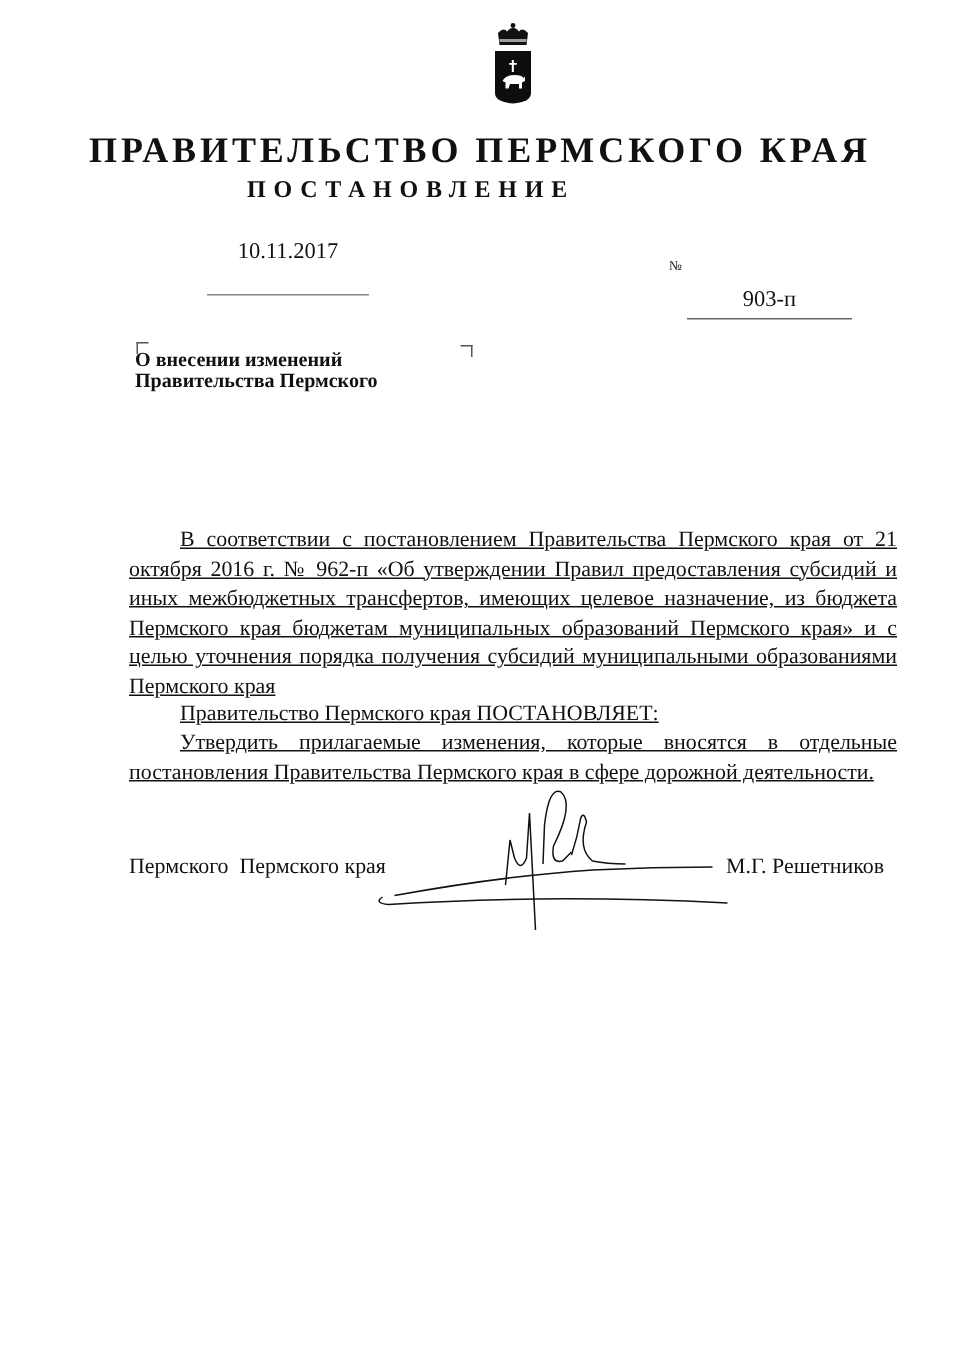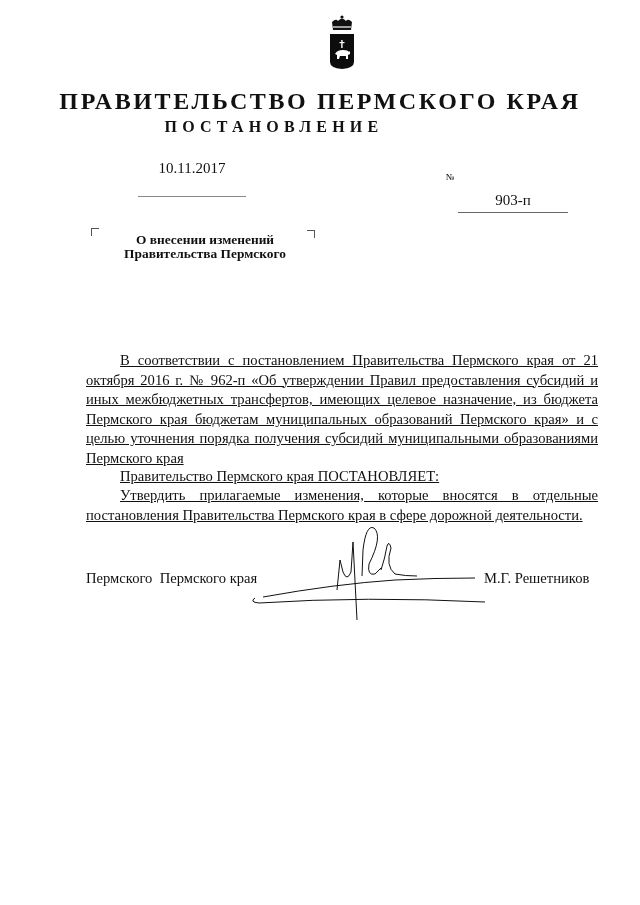--- a/index.html
+++ b/index.html
@@ -19,21 +19,21 @@
   .num-sign { left: 446px; top: 172px; font-size: 9px; }
   .num-field { left: 458px; top: 160px; width: 110px; text-align: center;
                font-size: 15px; border-bottom: 1px solid #666; padding-bottom: 3px; margin-top: 32px; }
 
   .corner-tl { left: 91px; top: 228px; width: 7px; height: 7px;
                border-left: 1px solid #555; border-top: 1px solid #555; }
   .corner-tr { left: 307px; top: 230px; width: 7px; height: 7px;
                border-right: 1px solid #555; border-top: 1px solid #555; }
 
   .subject { left: 90px; top: 233px; width: 230px; font-size: 13.4px;
-             font-weight: bold; line-height: 14px; text-align: center; }
+             font-weight: bold; line-height: 14px; }
 
   .body-text { left: 86px; width: 512px; font-size: 14.6px; line-height: 19.6px;
                text-align: justify; text-decoration: underline; }
   .p1 { top: 351px; }
   .p2 { top: 467px; }
   .p3 { top: 486px; }
   .indent { text-indent: 34px; }
 
   .sig-left { left: 86px; top: 570px; font-size: 14.6px; white-space: pre; }
   .sig-right { left: 484px; top: 570px; font-size: 14.6px; }

